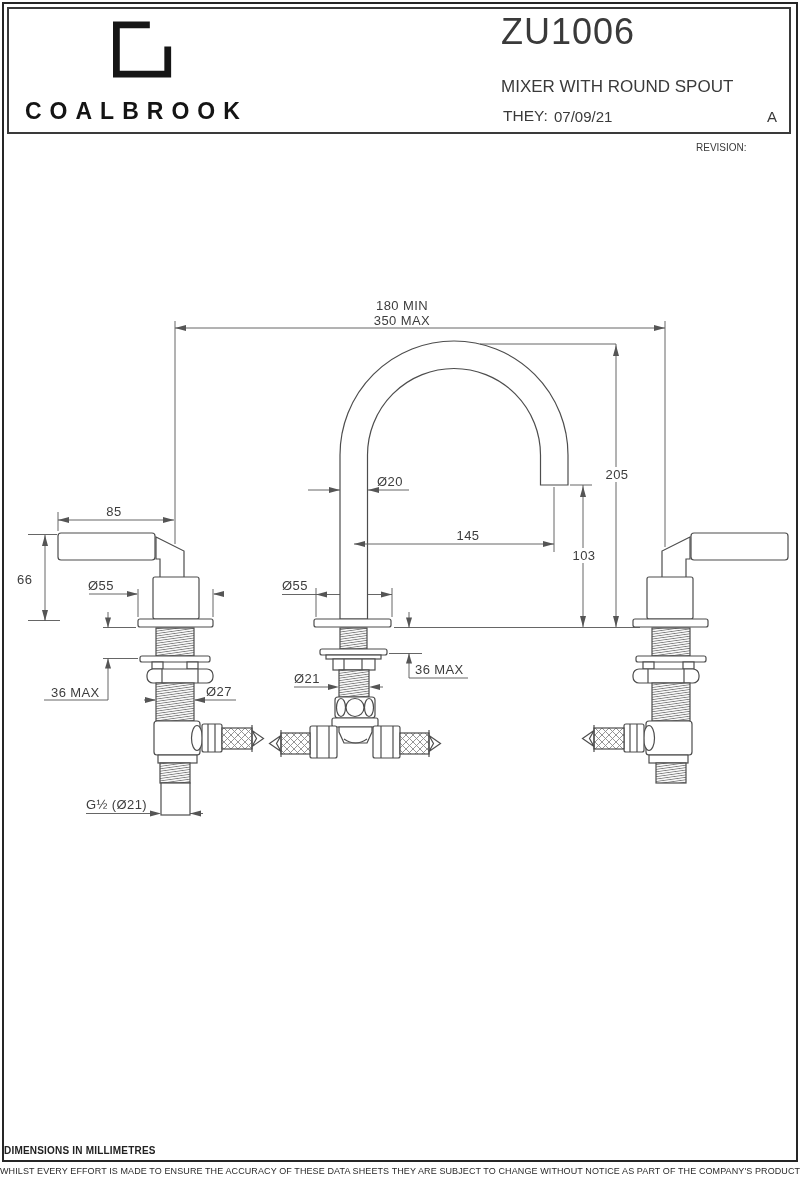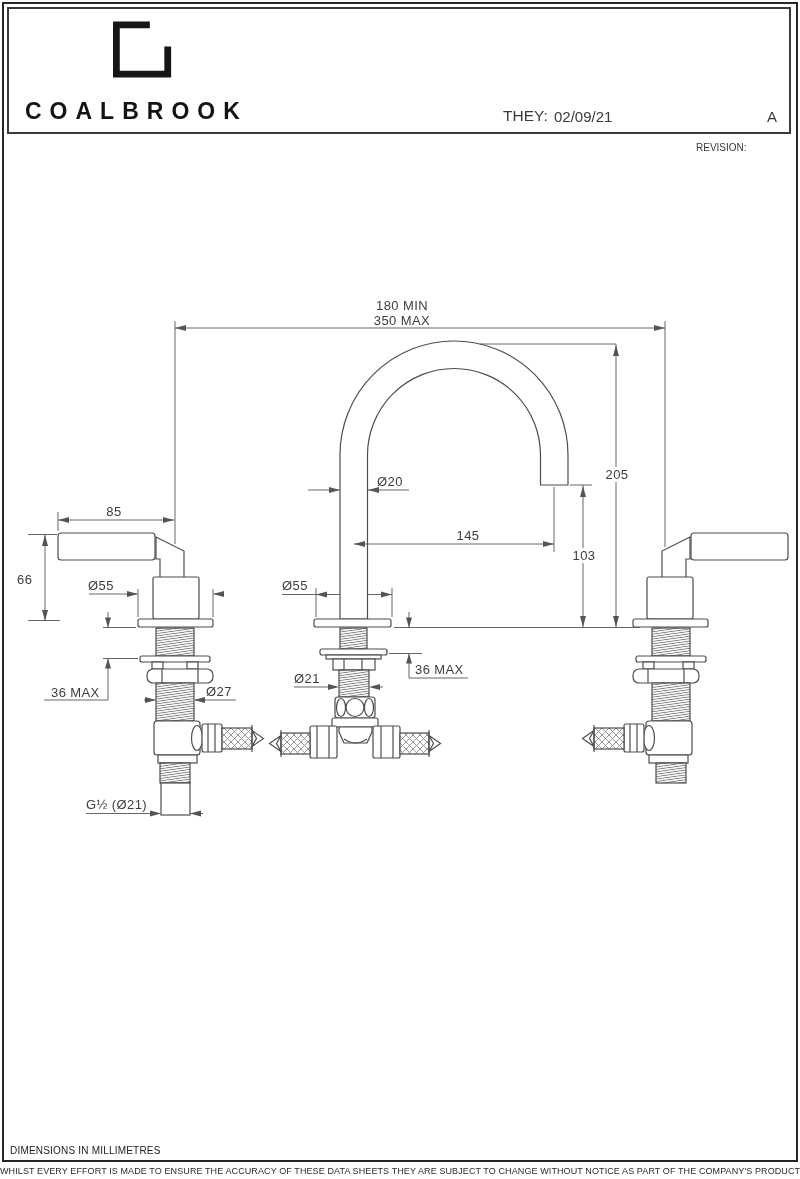--- a/index.html
+++ b/index.html
@@ -14,40 +14,42 @@
          letter-spacing:8px;color:#141414;white-space:nowrap;text-align:right;}
   .part-no{position:absolute;left:492px;top:2px;font-size:36px;color:#3a3a3a;
          letter-spacing:1px;}
   .desc1{position:absolute;left:492px;top:51px;font-size:17px;color:#3a3a3a;}
   .desc2{position:absolute;left:492px;top:68px;font-size:17px;color:#3a3a3a;}
   .date-label{position:absolute;left:494px;top:98px;font-size:15.5px;color:#3a3a3a;}
   .date-value{position:absolute;left:545px;top:99px;font-size:15px;color:#3a3a3a;}
   .rev-label{position:absolute;left:687px;top:98px;font-size:10px;color:#3a3a3a;margin-top:35px;}
   .rev-value{position:absolute;left:758px;top:99px;font-size:15px;color:#3a3a3a;}
   .drawing{position:absolute;left:0;top:0;width:800px;height:1179px;}
-  .units-note{position:absolute;left:10px;top:1145px;font-size:10px;color:#222;
-         letter-spacing:0.2px;}
+  .units-note{position:absolute;left:4px;top:1145px;font-size:10px;color:#222;
+         letter-spacing:0.2px;font-weight:bold;}
   .disclaimer{position:absolute;left:0;top:1166px;width:800px;text-align:center;
          font-size:9px;color:#2a2a2a;letter-spacing:0.1px;white-space:nowrap;}
   .dim-text{font-size:13px;fill:#3d3d3d;letter-spacing:0.4px;}
 </style>
 </head>
 <body>
 
 <div class="sheet">
 
   <div class="page-border"></div>
 
   <div class="header-box">
     <svg class="logo-mark" viewBox="0 0 64 58">
       <path d="M 38 3.5 L 3.5 3.5 L 3.5 54.5 L 56.5 54.5 L 56.5 26" fill="none" stroke="#161616" stroke-width="7"></path>
     </svg>
     <div class="wordmark">COALBROOK</div>
+    <div class="part-no">ZU1006</div>
+    <div class="desc2">MIXER WITH ROUND SPOUT</div>
     <div class="date-label">THEY:</div>
-    <div class="date-value">02/09/21</div>
+    <div class="date-value">07/09/21</div>
     <div class="rev-label">REVISION:</div>
     <div class="rev-value">A</div>
   </div>
 
   <svg class="drawing" viewBox="0 0 800 1179">
     <defs>
       <pattern id="th" width="5" height="2.4" patternUnits="userSpaceOnUse" patternTransform="rotate(-8)">
         <rect width="5" height="2.4" fill="#ffffff"></rect>
         <line x1="0" y1="1.2" x2="5" y2="1.2" stroke="#7d7d7d" stroke-width="0.9"></line>
       </pattern>

